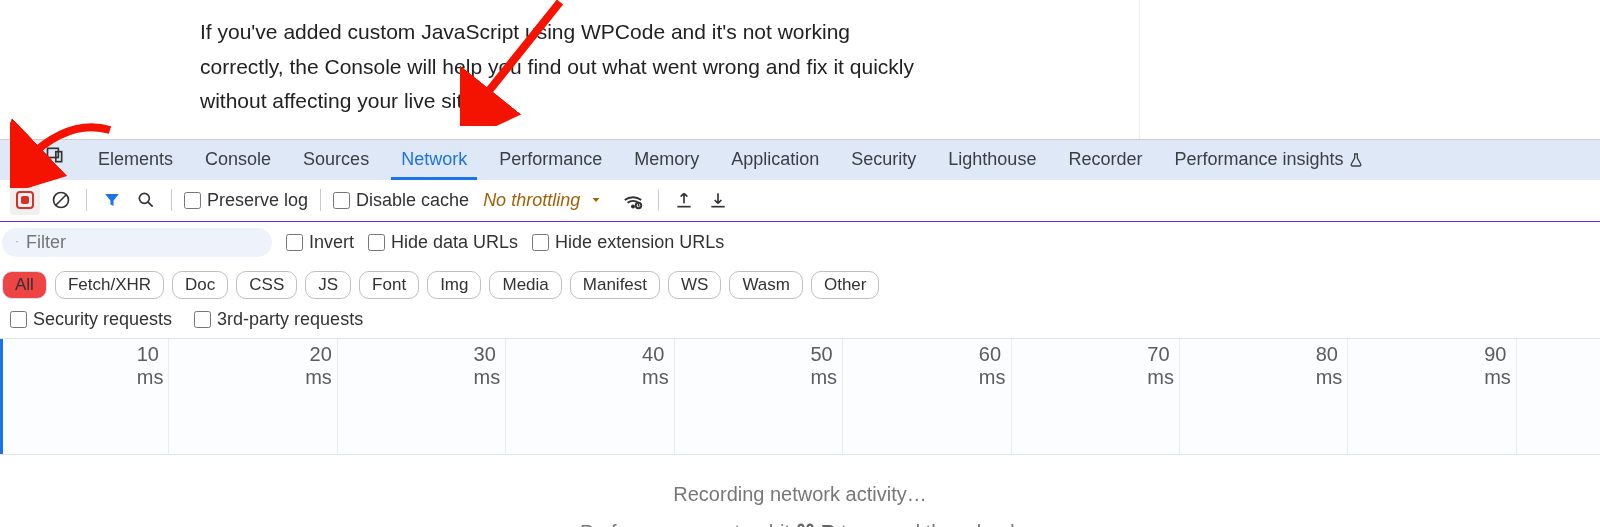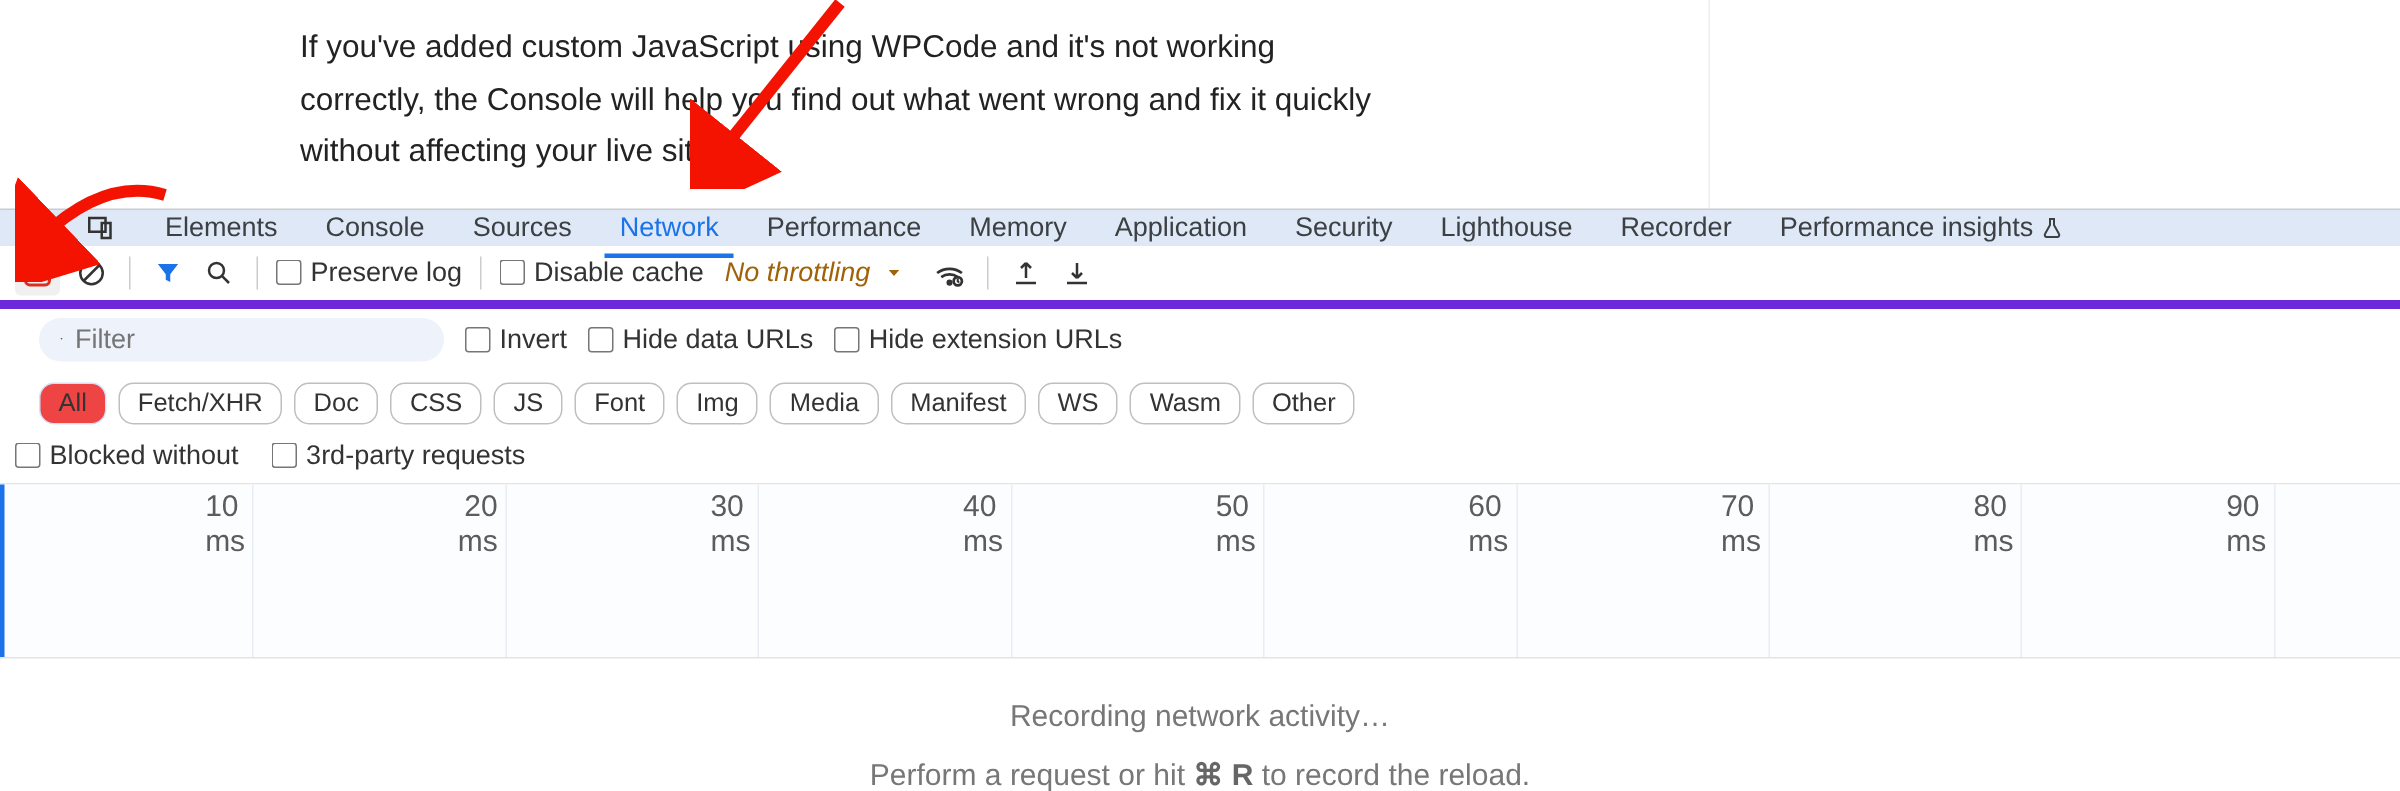--- a/index.html
+++ b/index.html
@@ -19,24 +19,23 @@
     border-right: 1px solid #eee;
     width: 1140px;
   }
 
   
   .devtools { width: 100%; border-top: 1px solid #ccc; }
 
   
   .tab-strip {
     display: flex;
-    align-items: center;
     background: #dfe8f7;
-    height: 24px;
-    padding: 0 16px;
+    height: 40px;
+    padding: 0 4px;
     gap: 6px;
   }
   .tab-strip .icon-btn {
     width: 30px; height: 30px;
     display: flex; align-items: center; justify-content: center;
     cursor: pointer;
     color: #333;
   }
   .tabs { display: flex; gap: 0; margin-left: 6px; }
   .tab {
@@ -58,21 +57,21 @@
   }
   .tab-flask { margin-left: 4px; }
 
   
   .toolbar {
     display: flex;
     align-items: center;
     height: 42px;
     padding: 0 10px;
     gap: 8px;
-    border-bottom: 6px solid #6d28d9;
+    border-bottom: 1px solid #6d28d9;
     background: #fff;
   }
   .record-btn {
     width: 30px; height: 30px;
     display:flex;align-items:center;justify-content:center;
     background: #f0f0f0;
     border-radius: 4px;
     cursor:pointer;
   }
   .record-dot {
@@ -97,21 +96,21 @@
     display:flex; align-items:center; gap:10px;
     padding: 0 10px 0 6px;
     cursor:pointer;
     color:#a16207;
     font-style:italic;
   }
 
   
   .filter-row {
     display:flex; align-items:center; flex-wrap:wrap;
-    padding: 6px 26px;
+    padding: 6px 2px;
     gap: 14px;
     background:#fff;
     min-height:42px;
   }
   .filter-input-wrap {
     display:flex; align-items:center;
     background:#eef2fb;
     border-radius: 18px;
     padding: 4px 14px;
     width: 270px;
@@ -311,21 +310,21 @@
         <div class="pill">Manifest</div>
         <div class="pill">WS</div>
         <div class="pill">Wasm</div>
         <div class="pill">Other</div>
       </div>
   </div>
 
   <div class="filter-row2">
     <label class="chk">
       <input type="checkbox" style="">
-      <span>Blocked without</span>
+      <span>Security requests</span>
     </label>
     <label class="chk">
       <input type="checkbox" style="">
       <span>3rd-party requests</span>
     </label>
   </div>
 
   <div class="timeline" id="timeline">
     <div class="timeline-blue"></div>
   <div class="tick" style="left: 10.5263%;">

